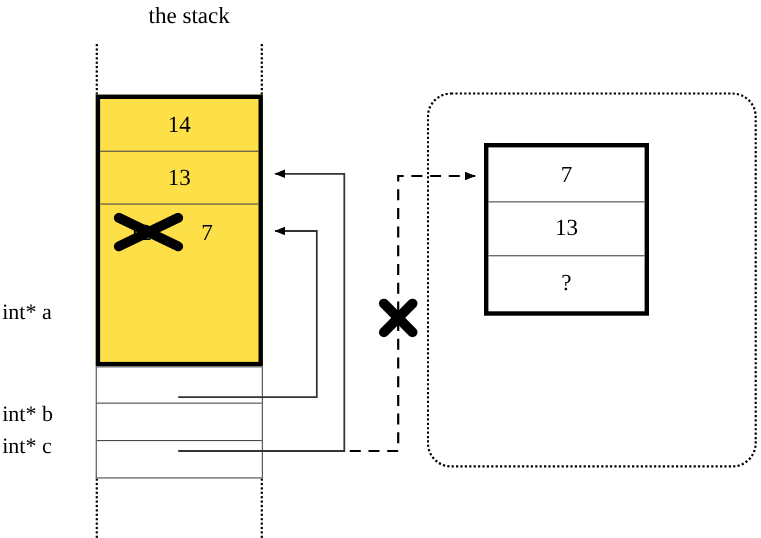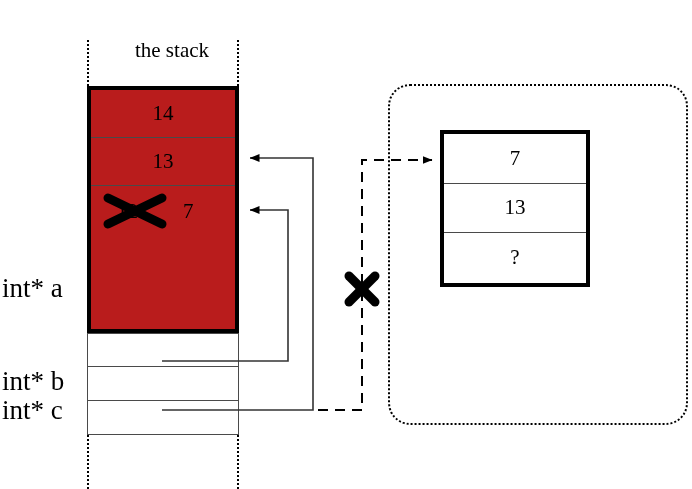--- a/index.html
+++ b/index.html
@@ -15,44 +15,44 @@
     font-family: "Liberation Serif", "DejaVu Serif", serif;
     overflow: hidden;
   }
   .title {
     position: absolute;
     font-size: 21px;
     color: #000;
     white-space: nowrap;
     text-align: center;
   }
-  #title-stack { left: 62px; top: 2px; width: 220px; margin-top: 36px; }
+  #title-stack { left: 62px; top: 2px; width: 220px; }
   #title-heap  { left: 405px; top: 2px; width: 220px; }
 
   .var-label {
     position: absolute;
-    font-size: 27px;
+    font-size: 20px;
     color: #000;
     white-space: nowrap;
     left: 2px;
   }
   #label-a { top: 273px; }
   #label-b { top: 366px; }
   #label-c { top: 395px; text-align: right; }
 
   
   #stack-block {
     position: absolute;
     left: 87px;
     top: 86px;
     width: 152px;
     height: 247px;
     box-sizing: border-box;
     border: 4px solid #000;
-    background: #b91c1c;
+    background: #fde047;
   }
   #stack-block .cell {
     box-sizing: border-box;
     height: 47.8px;
     border-bottom: 1.5px solid #4a4a4a;
     font-size: 21px;
     color: #000;
     display: flex;
     align-items: center;
     justify-content: center;

